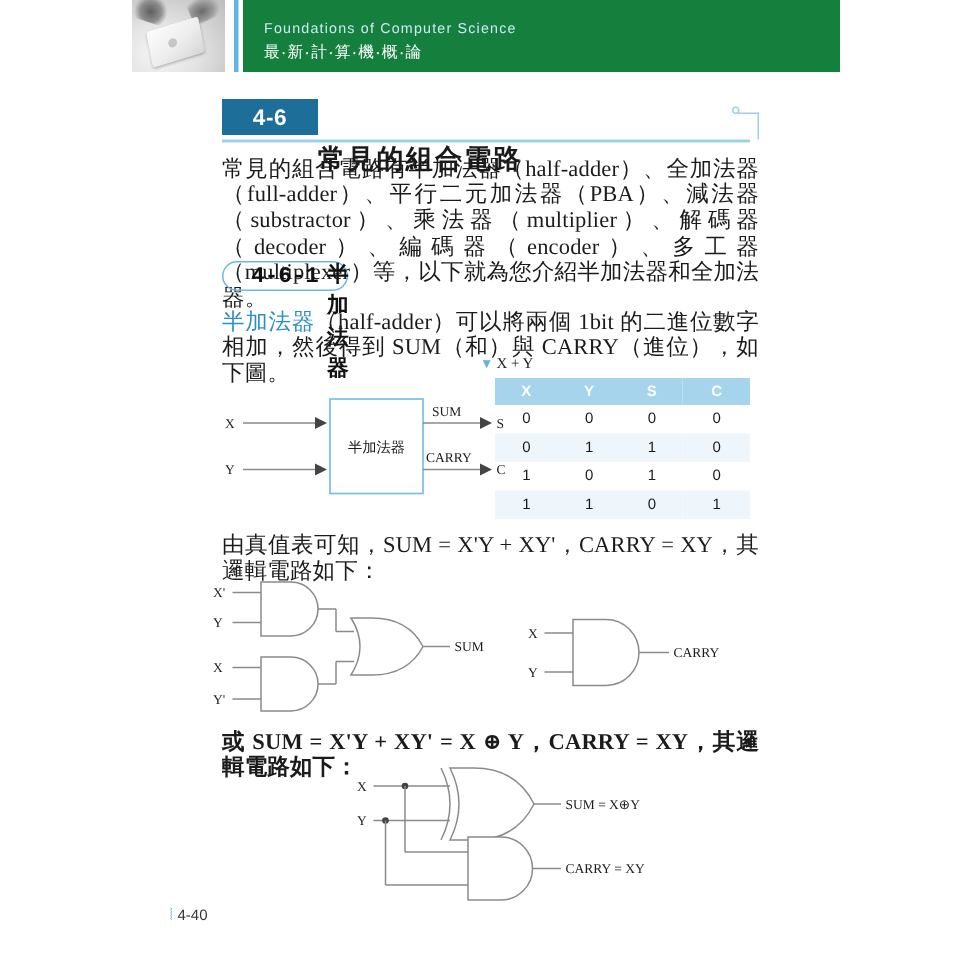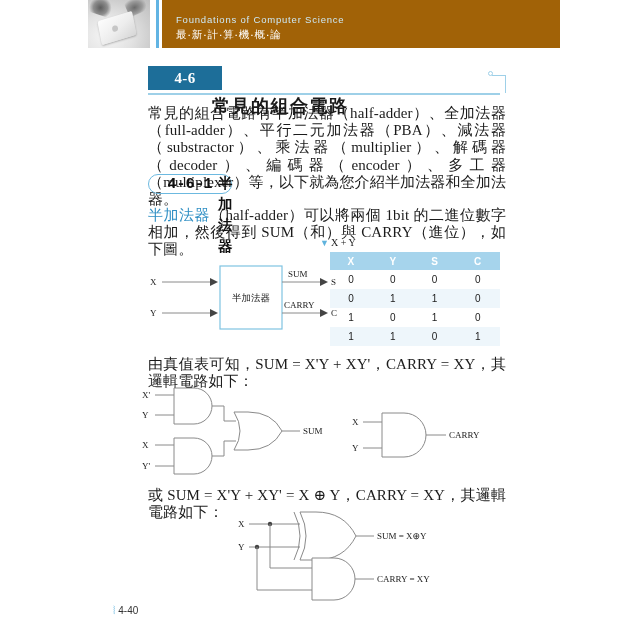--- a/index.html
+++ b/index.html
@@ -60,21 +60,21 @@
     position: absolute; left: 62px; top: 0;
     width: 6px; height: 48px; background: #ffffff;
   }
   .runhead-tick {
     position: absolute; left: 68px; top: 0;
     width: 3px; height: 48px; background: #62b4e3;
   }
   .runhead-band {
     position: absolute; left: 74px; top: 0;
     width: 398px; height: 48px;
-    background: #a16207;
+    background: #15803d;
   }
   .runhead-en {
     position: absolute; left: 14px; top: 14px;
     font-family: "Liberation Sans", sans-serif;
     font-size: 9.5px;
     letter-spacing: .8px;
     color: #cde9f7;
   }
   .runhead-cn {
     position: absolute; left: 14px; top: 27px;
@@ -84,24 +84,24 @@
     color: #ffffff;
   }
 
   
   .sec-head {
     position: absolute; left: 148px; top: 66px;
     width: 360px; height: 32px;
   }
   .sec-num {
     position: absolute; left: 0; top: 0;
-    width: 74px; height: 24px;
+    width: 64px; height: 24px;
     background: #1d6e99;
     color: #ffffff;
-    font-family: Liberation Serif, serif;
+    font-family: Liberation Sans, sans-serif;
     font-weight: bold;
     font-size: 15px;
     letter-spacing: .4px;
     display: flex; align-items: center; justify-content: center;
   }
   .sec-title {
     position: absolute; left: 64px; top: -1px;
     font-size: 18px;
     font-weight: bold;
     color: #1a1a1a;
@@ -133,21 +133,21 @@
     position: absolute;
     font-size: 15px;
     line-height: 17.2px;
     color: #1b1b1b;
     text-align: justify;
     letter-spacing: .1px;
   }
   #para1 { left: 148px; top: 105px; width: 358px; }
   #para2 { left: 148px; top: 207px; width: 358px; }
   #para3 { left: 148px; top: 356px; width: 358px; }
-  #para4 { left: 148px; top: 487px; width: 358px; }
+  #para4 { left: 148px; top: 487px; width: 358px; font-weight: bold; }
   .kw { color: #2f8fc4; }
 
   
   .sub-head {
     position: absolute; left: 148px; top: 174px;
     height: 24px;
   }
   .sub-pill {
     position: absolute; left: 0; top: 0;
     width: 84px; height: 20px;

